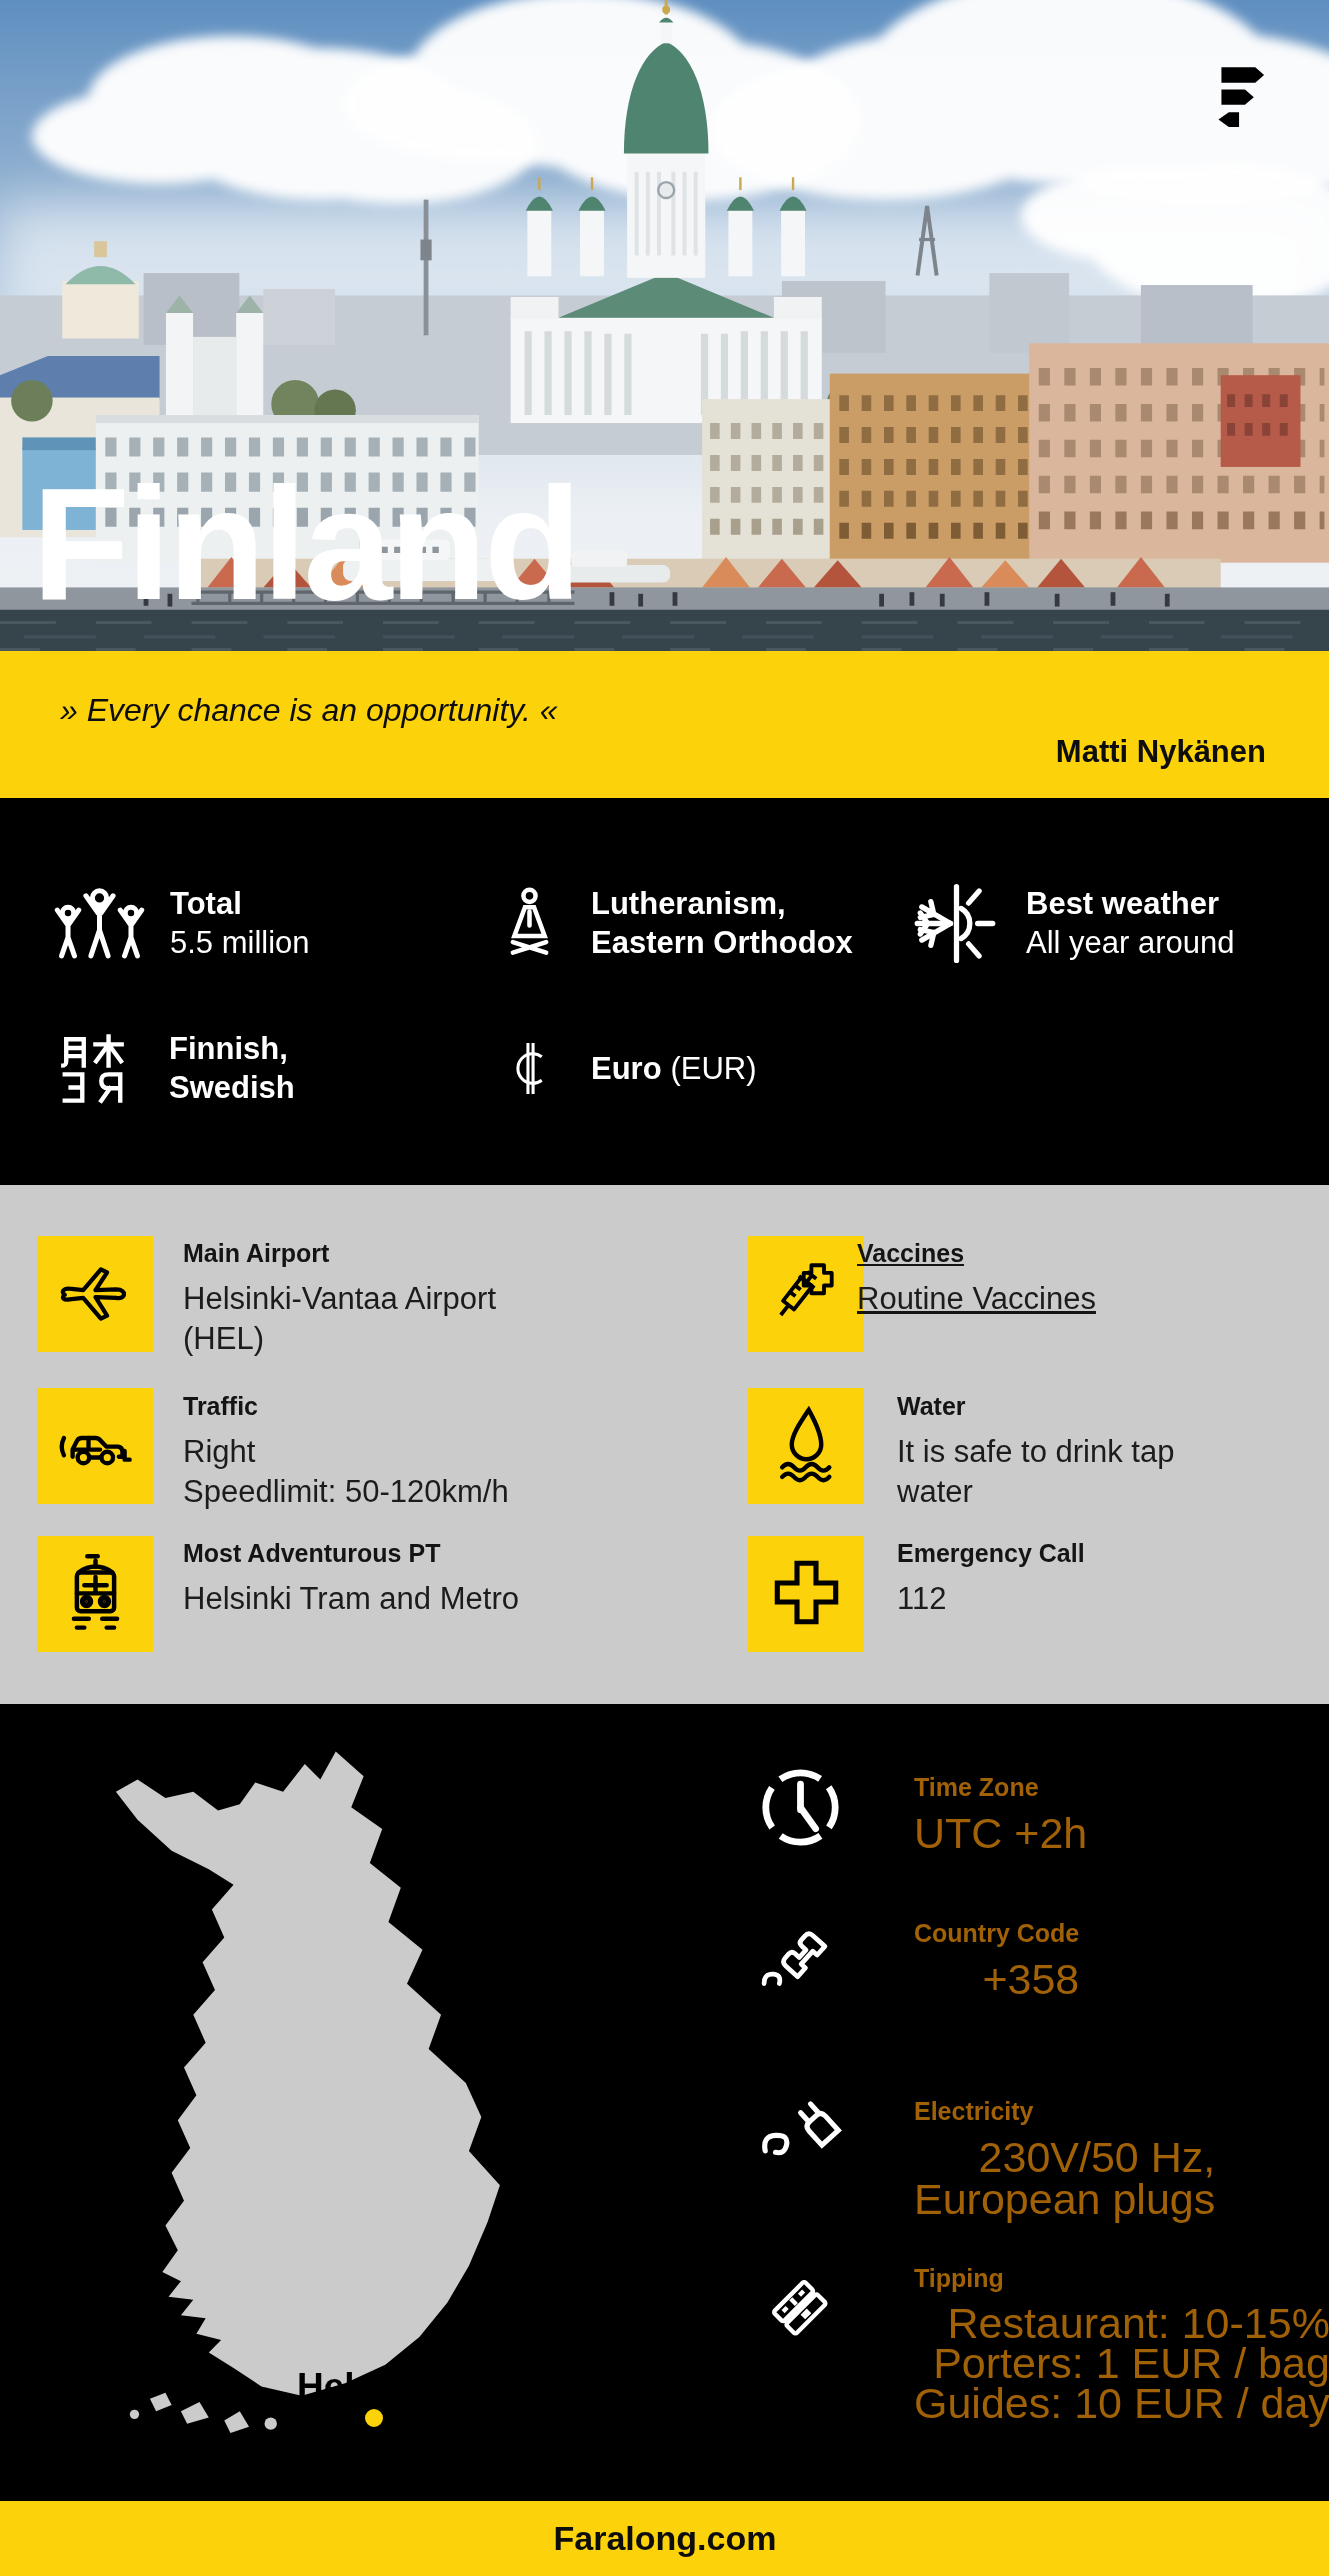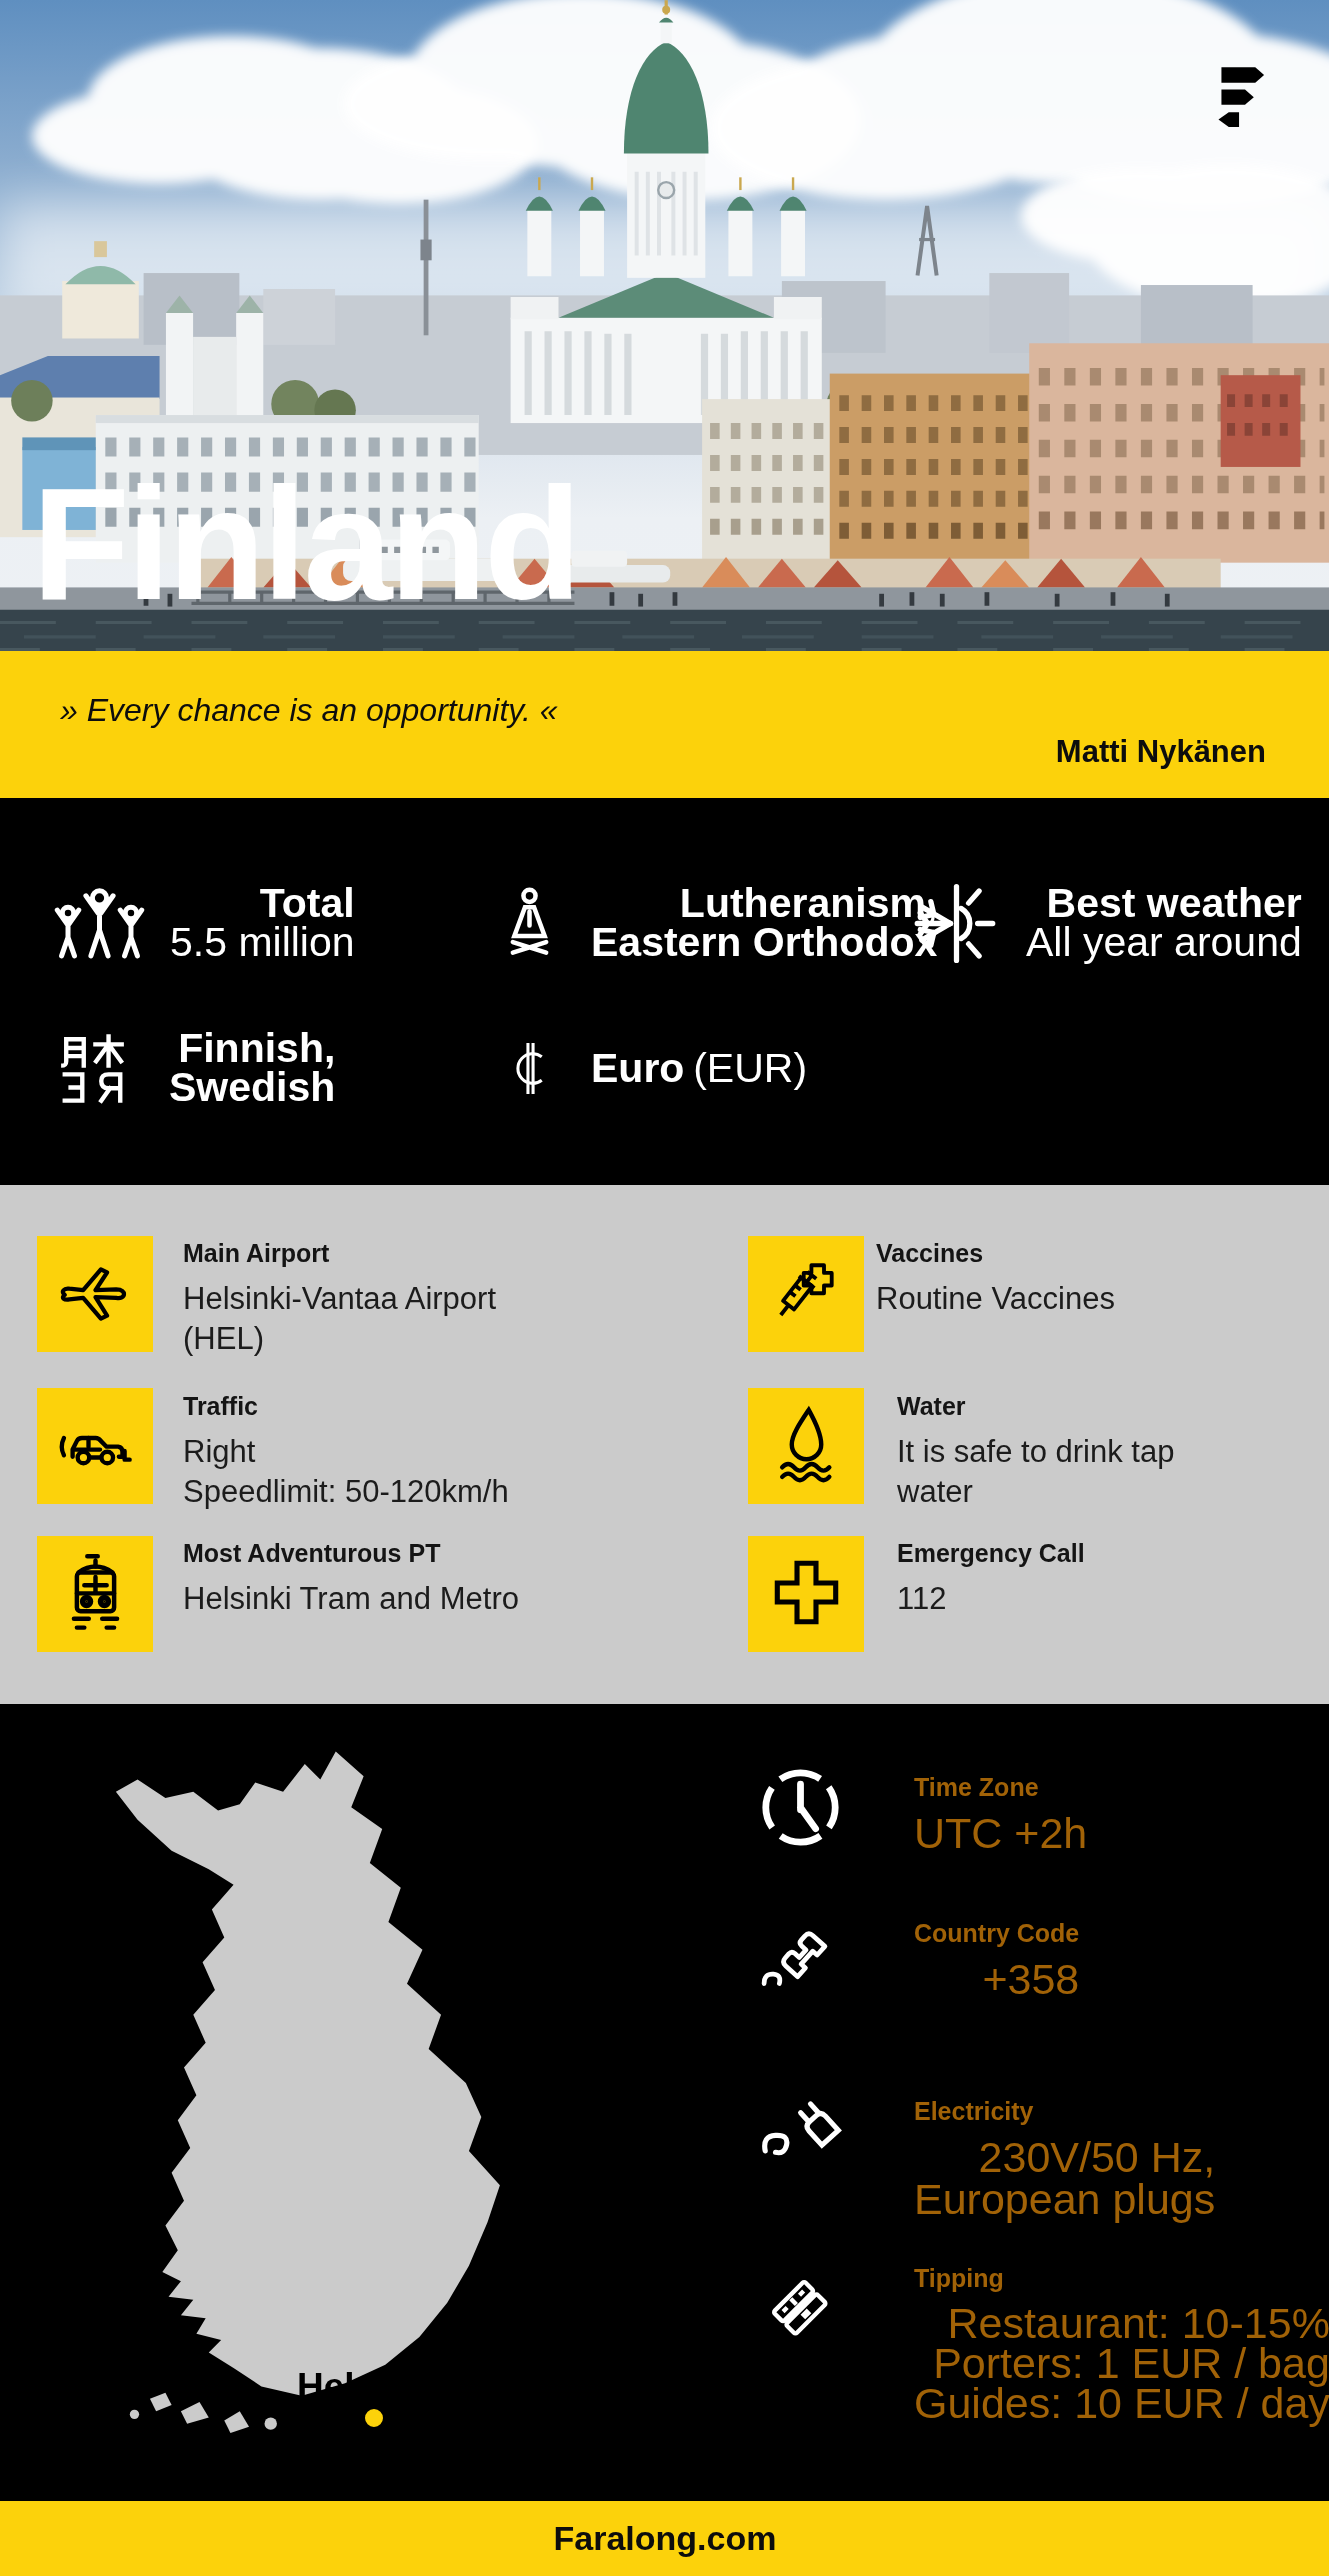--- a/index.html
+++ b/index.html
@@ -24,21 +24,21 @@
 
   
   #quote-band{top:651px;height:147px;}
   #quote-text{position:absolute;left:60px;top:41px;font-size:32px;font-style:italic;color:#0d0d0d;}
   #quote-author{position:absolute;right:64px;top:83px;font-size:31px;font-weight:700;color:#0d0d0d;}
 
   
   #stats{top:811px;height:373px;background:#000;}
   .stat{position:absolute;display:flex;align-items:center;}
   .stat .icon{display:flex;align-items:center;justify-content:center;}
-  .stat-text{font-size:41px;line-height:39px;color:#fff;text-align:right;}
+  .stat-text{font-size:31px;line-height:39px;color:#fff;}
   .b{font-weight:700;}
   .code{margin-left:8.8px;font-weight:400;}
 
   
   #facts{top:1185px;height:674px;background:#CBCBCB;color:#141414;}
   .tile{position:absolute;width:116px;height:116px;background:#FCD20B;display:flex;align-items:center;justify-content:center;}
   .fact-text{position:absolute;color:#141414;}
   .fact-label{font-size:25px;font-weight:700;margin-bottom:11.2px;}
   .fact-value{font-size:31px;line-height:40px;font-weight:400;color:#1c1c1c;}
 
@@ -374,21 +374,21 @@
       <span>
         <svg viewBox="0 0 110 110" width="77" height="77" fill="none" stroke="#000" stroke-width="5.5" stroke-linejoin="round">
           <path d="M62,16 h18 v11 h11 v18 h-11 v11 h-18 v-11 h-11 v-18 h11 Z"></path>
           <g transform="rotate(38 38 62)">
             <rect x="28" y="34" width="20" height="42"></rect>
             <path d="M24,34 H52 M38,34 V22 M30,22 H46 M28,48 h10 M28,60 h10 M38,76 V94"></path>
           </g>
         </svg>
       </span>
     </div>
-    <div class="fact-text" style="left:876px;top:54px;">
+    <div class="fact-text" style="left:857px;top:54px;text-decoration:underline;">
       <div class="fact-label">Vaccines</div>
       <div class="fact-value">
         <div>Routine Vaccines</div>
         <div></div>
       </div>
     </div>
 
     <div class="tile" style="left:748px;top:203px;">
       <span>
         <svg viewBox="0 0 90 110" width="67" height="81" fill="none" stroke="#000" stroke-width="6" stroke-linecap="round">

